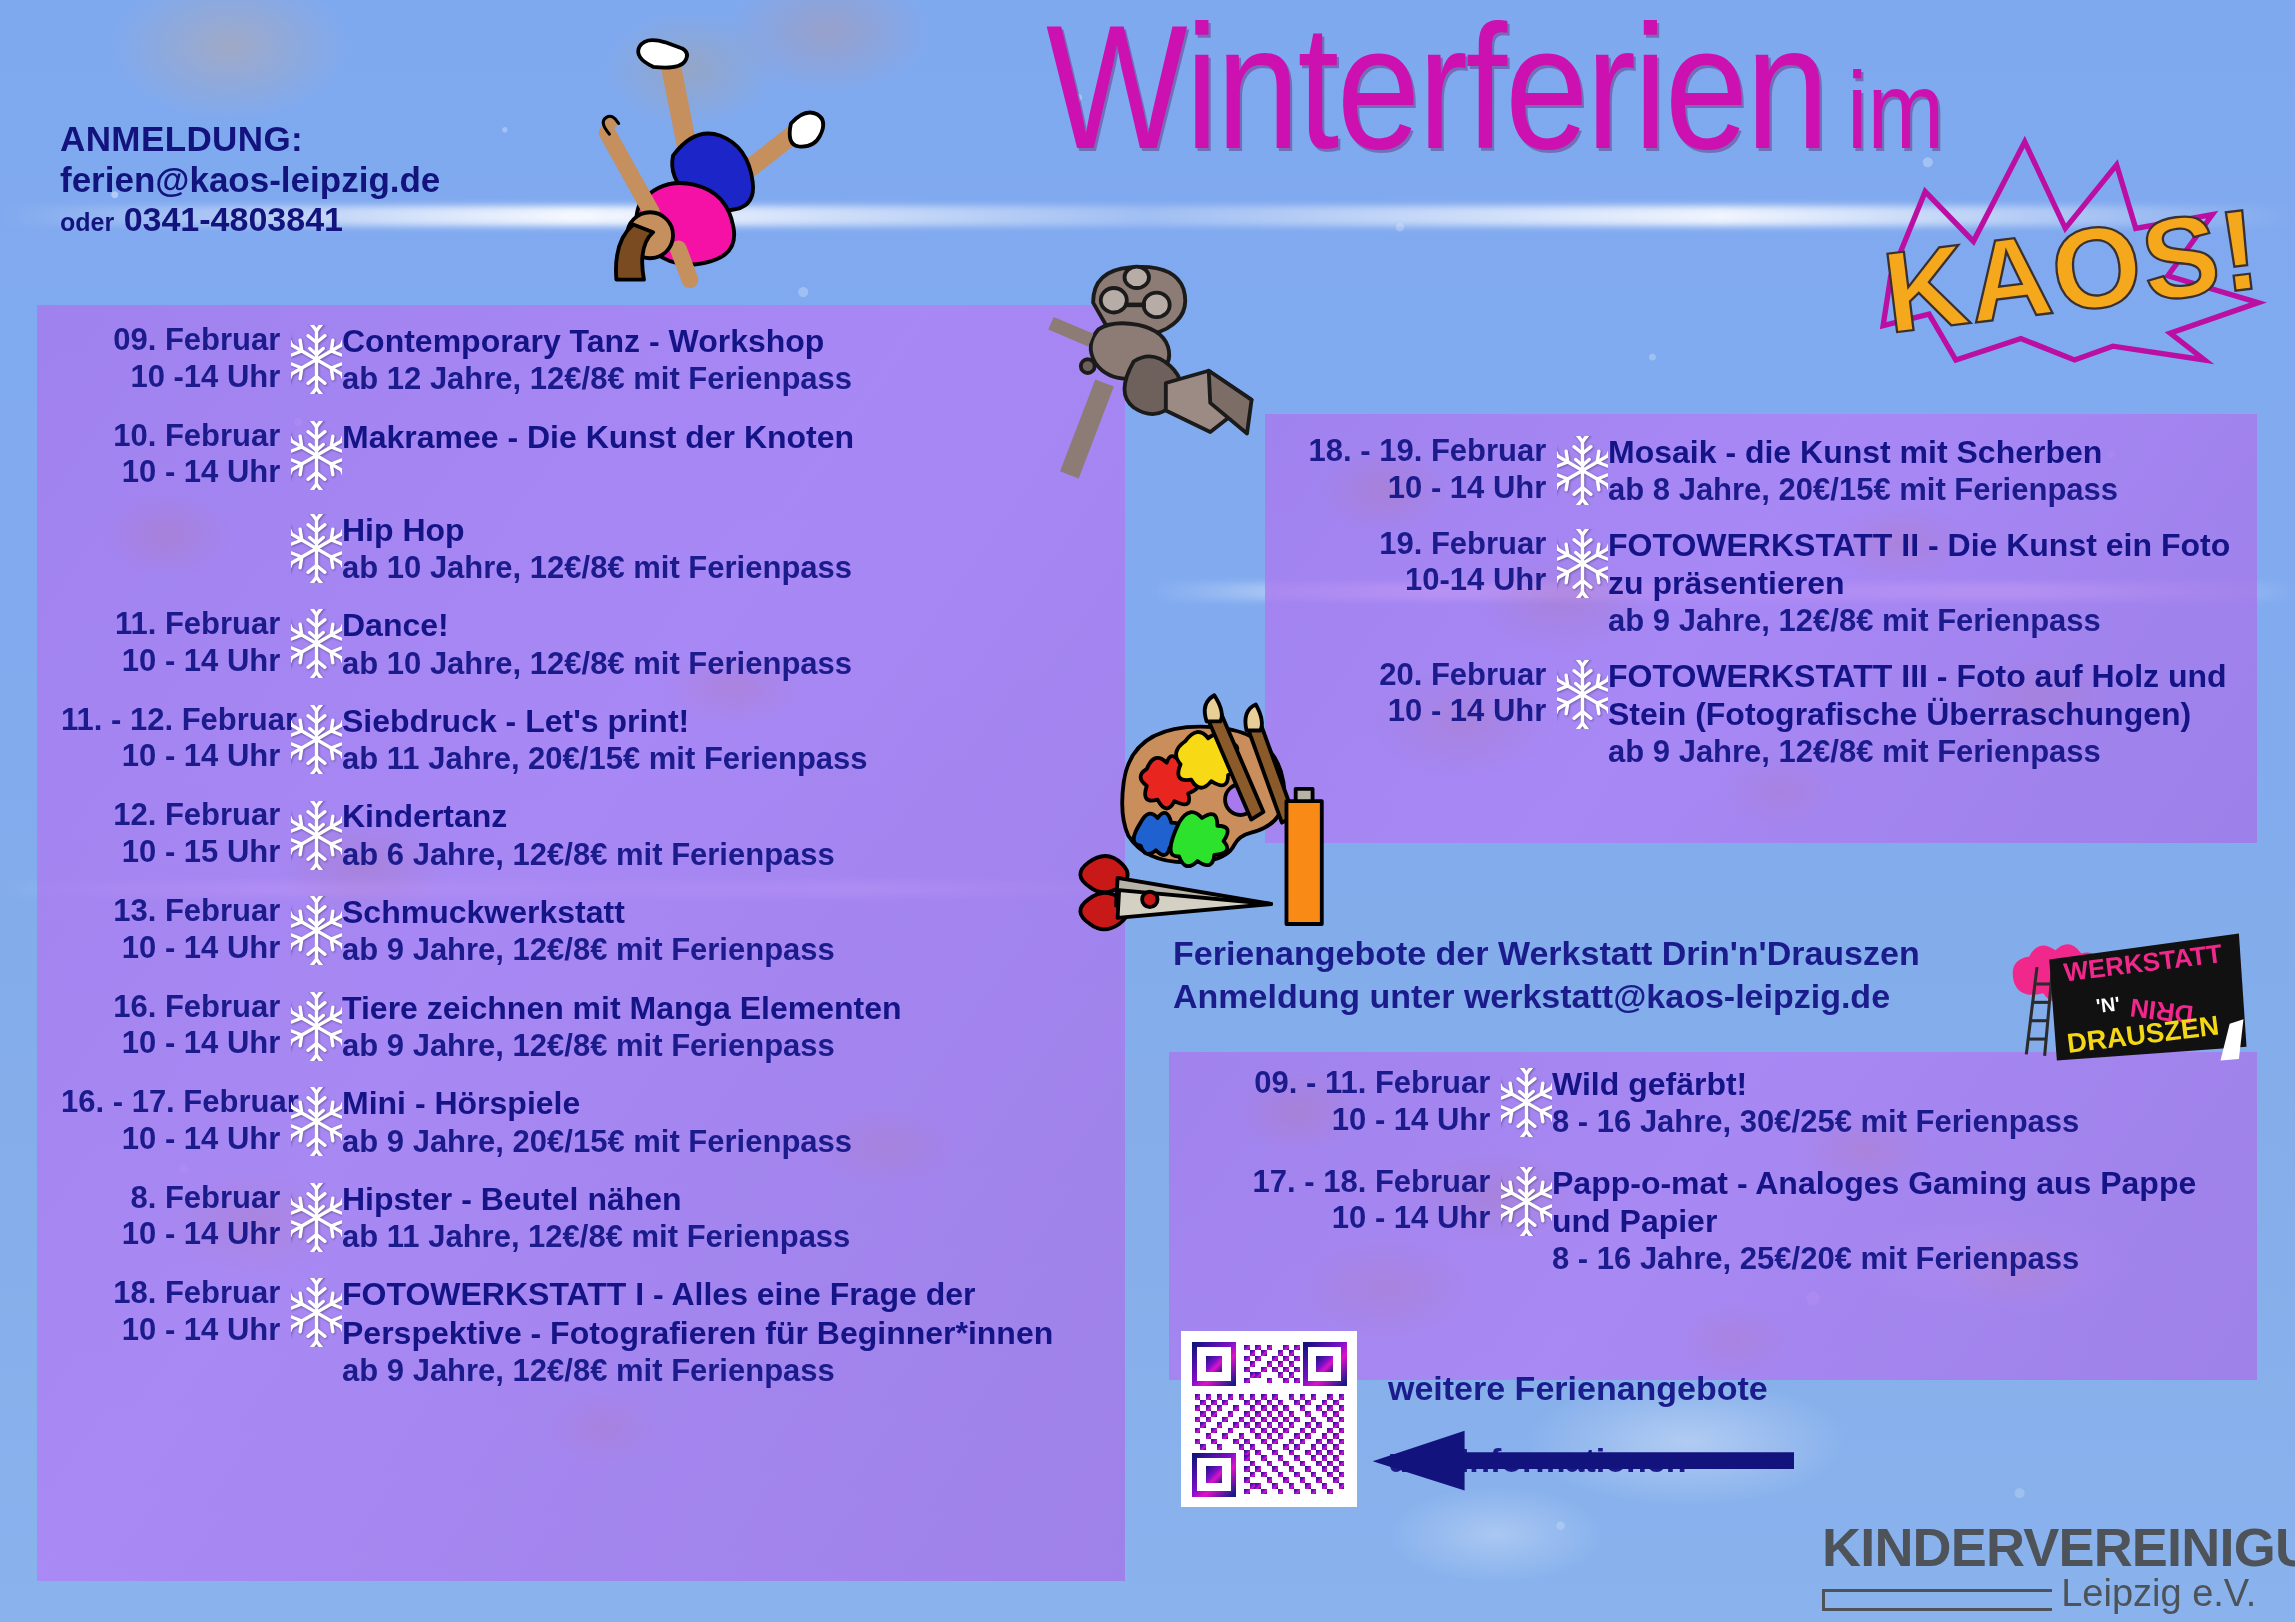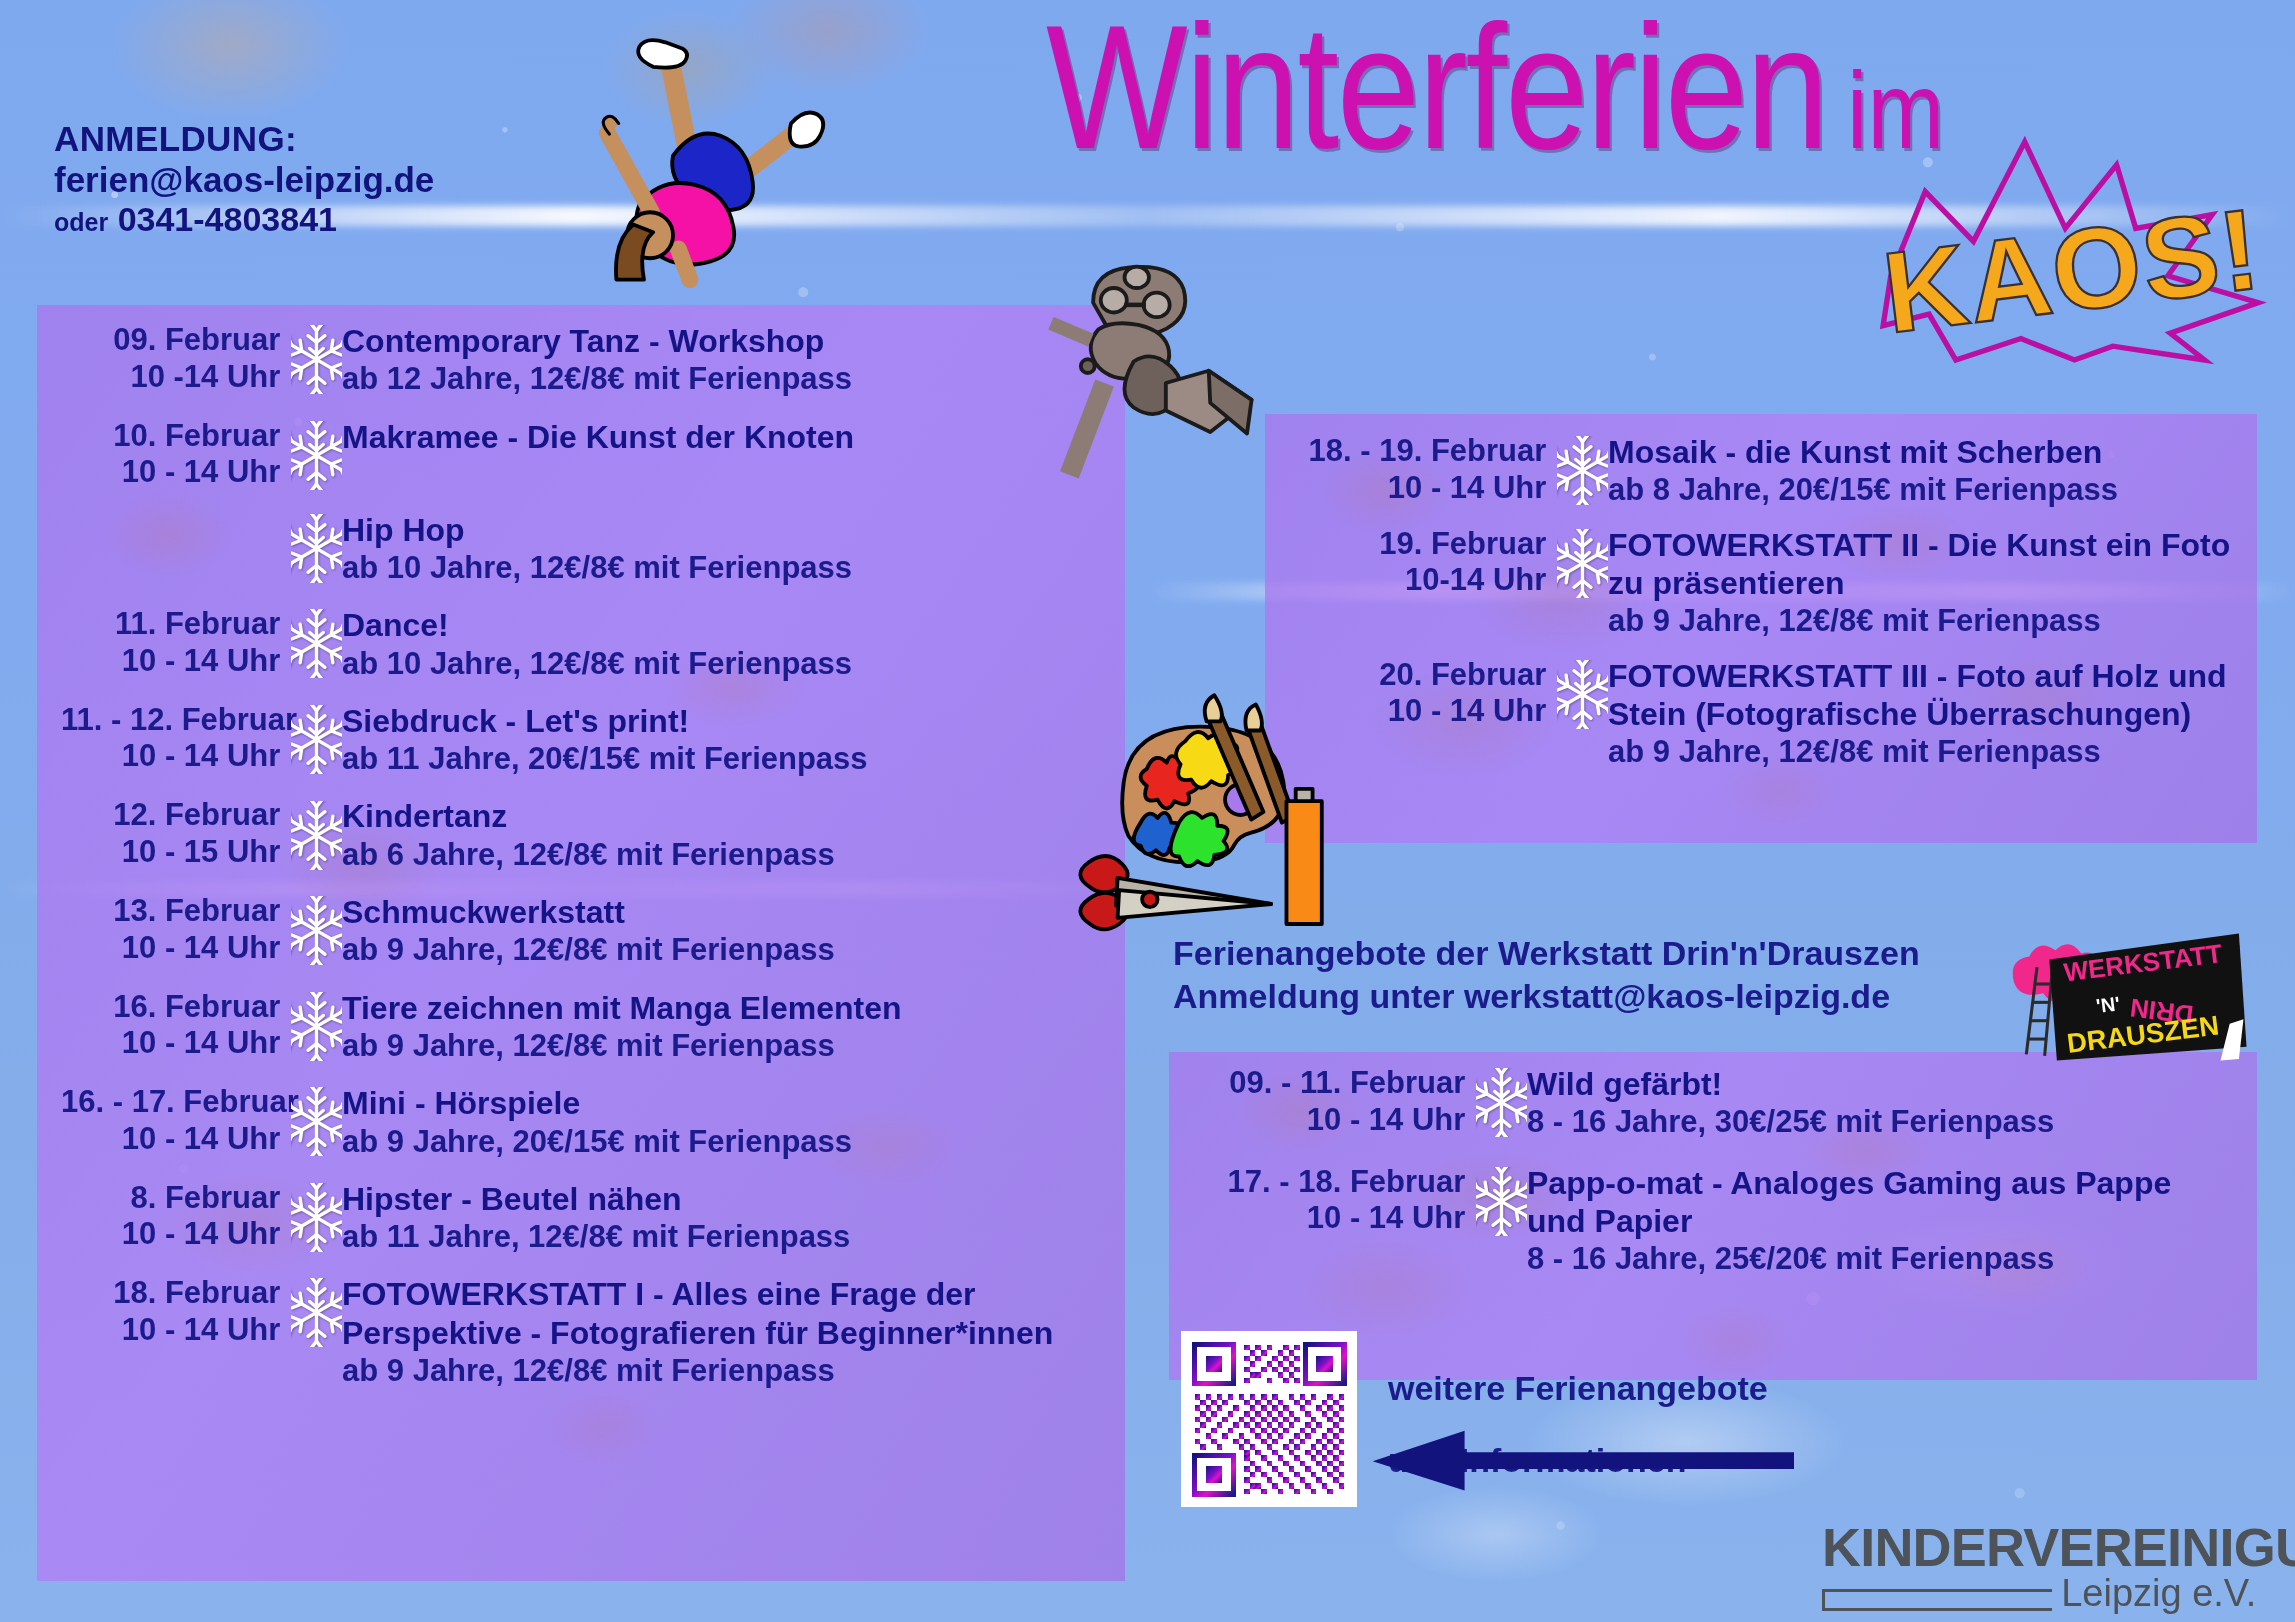--- a/index.html
+++ b/index.html
@@ -52,21 +52,21 @@
       radial-gradient(ellipse 130px 77px at 20% 72%, rgba(180,115,125,.30), transparent 70%),
       radial-gradient(ellipse 107px 61px at 78% 66%, rgba(190,125,130,.28), transparent 70%),
       radial-gradient(ellipse 84px 54px at 52% 88%, rgba(185,110,120,.25), transparent 70%);}
 
   #panel-left  {left:37px;  top:305px;  width:1088px; height:1276px;}
   #panel-rt    {left:1265px;top:414px;  width:992px; height:429px;}
   #panel-rb    {left:1169px;top:1052px; width:1088px; height:328px;}
 
   
   .navy{color:#13137e;}
-  #anmeldung{position:absolute;left:54px;top:119px;line-height:1.16;z-index:6;}
+  #anmeldung{position:absolute;left:60px;top:119px;line-height:1.16;z-index:6;}
   #anmeldung .l1{font-size:35px;font-weight:bold;letter-spacing:0.4px;}
   #anmeldung .l2{font-size:35px;font-weight:bold;}
   #anmeldung .l3{font-size:34px;font-weight:bold;}
   #anmeldung .l3 .small{font-size:25px;}
 
   #title{position:absolute;left:1046px;top:29px;z-index:7;white-space:nowrap;}
   #title .big{font-size:150px;font-weight:normal;color:#cc11b0;line-height:.95;
     letter-spacing:-2.3px;transform:scaleY(1.18);transform-origin:left bottom;display:inline-block;
     text-shadow:2.3px 2.3px 0 rgba(90,0,80,.35);}
   #title .im{font-size:92px;color:#cc11b0;transform:scaleY(1.18);display:inline-block;
@@ -85,21 +85,21 @@
   .evt .date,.evt .time{font-size:31px;font-weight:bold;color:#1b1b8c;white-space:nowrap;}
   .evt .tname{font-size:32px;font-weight:bold;color:#141486;}
   .evt .tinfo{font-size:31px;font-weight:bold;color:#1b1b8c;}
 
   #list-left{position:absolute;left:61px;top:322px;width:1043px;z-index:5;}
   #list-left .evt{margin-bottom:20px;}
   #list-left .when{width:230px;padding-right:10.7px;}
   #list-rt{position:absolute;left:1296px;top:433px;width:959px;z-index:5;}
   #list-rt .evt{margin-bottom:17px;}
   #list-rt .when{width:261px;padding-right:10.7px;}
-  #list-rb{position:absolute;left:1208px;top:1065px;width:1028px;z-index:5;}
+  #list-rb{position:absolute;left:1233px;top:1065px;width:1028px;z-index:5;}
   #list-rb .evt{margin-bottom:23px;}
   #list-rb .when{width:268px;padding-right:10.7px;}
 
   
   #werkstatt-head{position:absolute;left:1173px;top:932px;z-index:6;line-height:1.26;}
   #werkstatt-head div{font-size:34px;font-weight:bold;color:#1b1b8c;}
 
   
   #werkstatt-logo{position:absolute;left:2009px;top:932px;width:238px;height:130px;z-index:9;}
   #werkstatt-logo svg{width:100%;height:100%;overflow:visible;}

